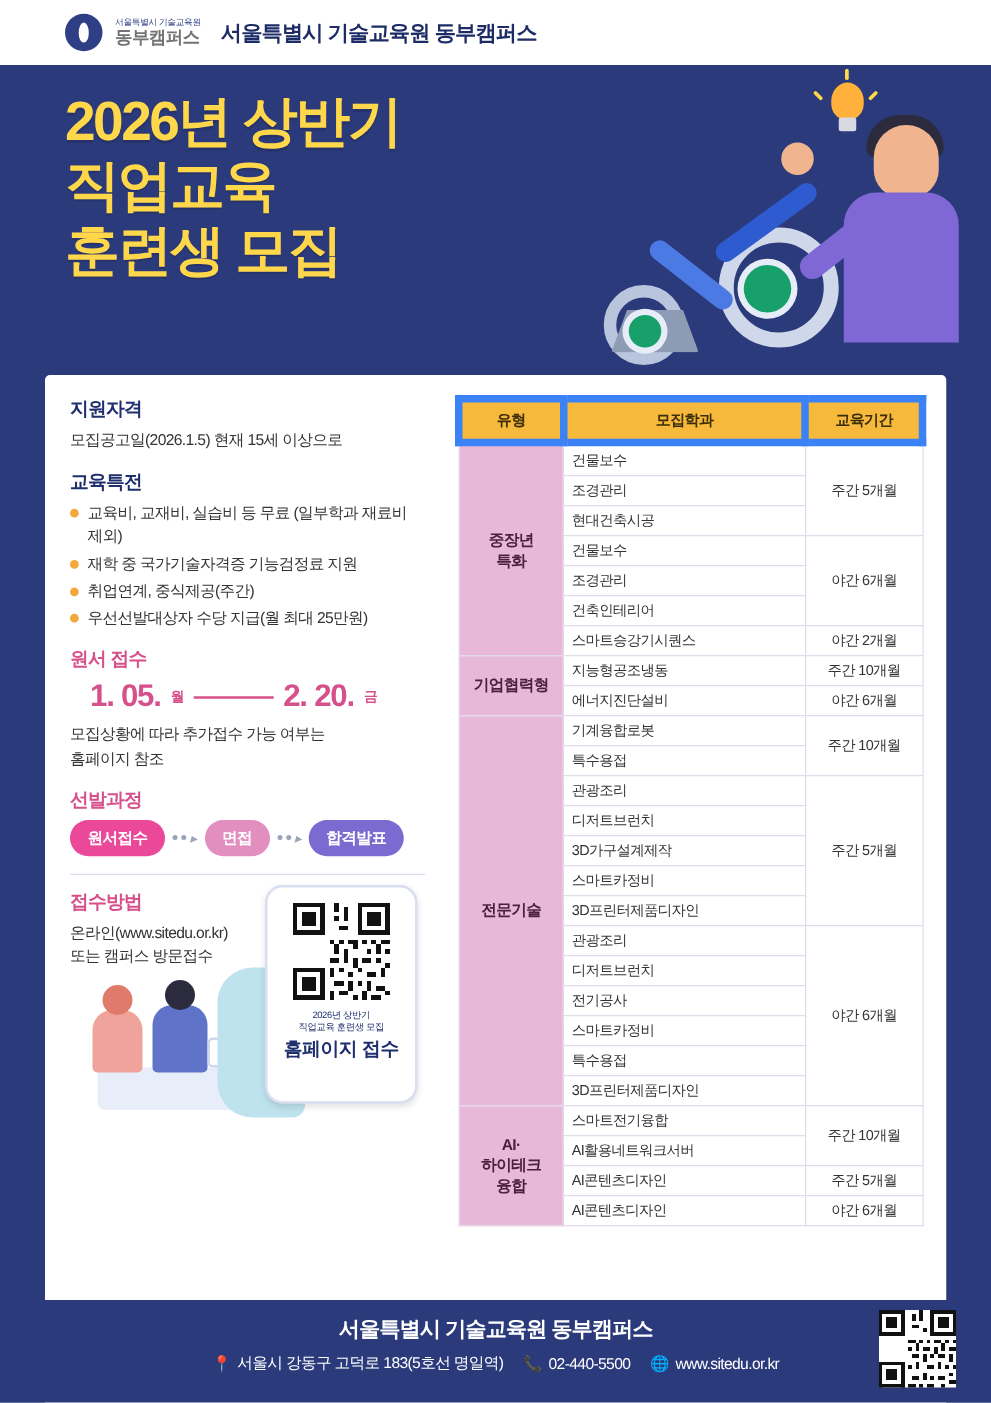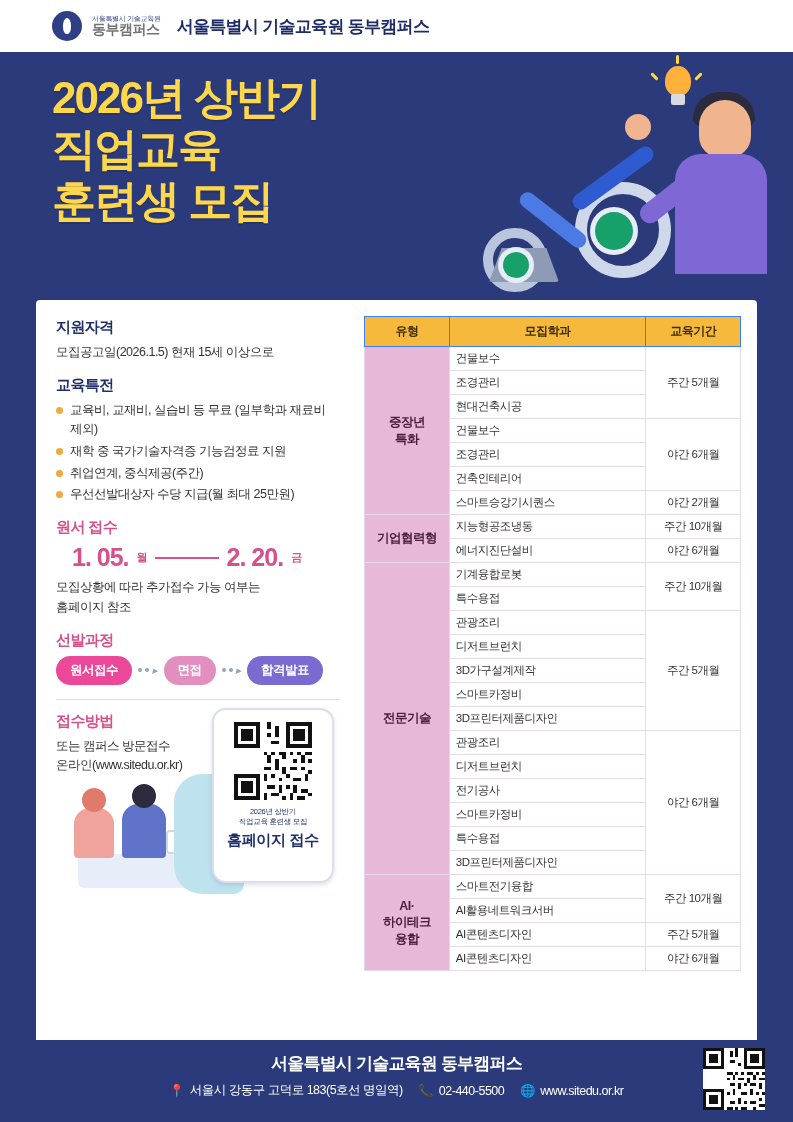--- a/index.html
+++ b/index.html
@@ -177,21 +177,21 @@
     background:#e8eef9; border-radius:6px;
   }
   
   table { border-collapse:collapse; width:100%; }
   th, td {
     font-size:11.5px; letter-spacing:-0.5px; color:#333;
     border:1px solid #e3dbe9; padding:4px 6px; text-align:center;
   }
   thead th {
     background:#f6b93b; color:#3a2d07; font-weight:bold; font-size:12px;
-    border:1px solid #3b82f6; padding:6px 7px;
+    border:6px solid #3b82f6; padding:6px 7px;
   }
   thead th.c2h { background:#f6b93b; }
   td.type {
     background:#e8b8d8; color:#4a2140; font-weight:bold; font-size:12.5px;
     width:86px; line-height:1.3;
   }
   td.subject { text-align:left; width:200px; }
   td.period { width:96px; }
   
   .footer {
@@ -308,22 +308,22 @@
               <i class="arrw">▸</i>
             </span>
           <span class="chip c3">합격발표</span>
         </div>
       </div>
 
       <div class="divider"></div>
 
       <div class="apply-wrap">
         <div class="sec-title pink">접수방법</div>
+        <div class="plain">온라인(www.sitedu.or.kr)</div>
         <div class="plain">또는 캠퍼스 방문접수</div>
-        <div class="plain">온라인(www.sitedu.or.kr)</div>
 
         <div class="hand"></div>
 
         <div class="qr-card">
           <svg class="qr-svg qr-img" viewBox="0 0 21 21">
             <rect width="21" height="21" fill="#fff"></rect>
             <g fill="#111">
               <rect x="0" y="0" width="7" height="1"></rect>
                 <rect x="0" y="6" width="7" height="1"></rect>
               <rect x="0" y="0" width="1" height="7"></rect>

